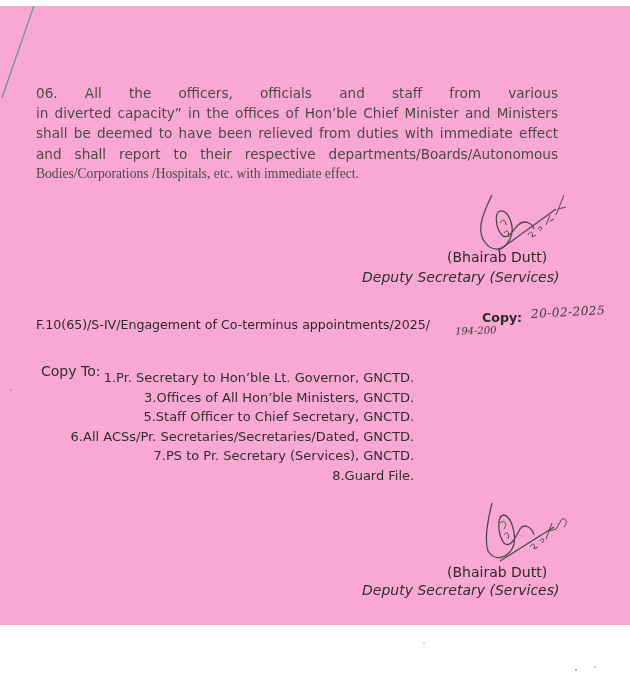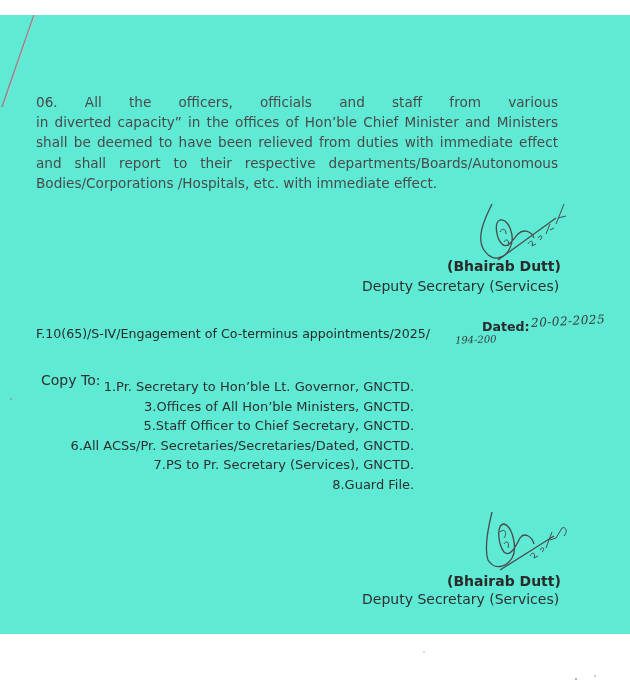--- a/index.html
+++ b/index.html
@@ -10,23 +10,23 @@
     body {
       width: 630px;
       height: 689px;
       position: relative;
       overflow: hidden;
       font-family: "DejaVu Sans", sans-serif;
       color: #3a3a3a;
     }
     .page {
       position: absolute;
-      left: 0; top: 15px;
+      left: 0; top: 6px;
       width: 630px; height: 619px;
-      background: #5eead4;
+      background: #f9a8d4;
     }
     .crease {
       position: absolute;
       left: 0; top: 0;
       width: 40px; height: 100px;
     }
     .para {
       position: absolute;
       left: 36px;
       top: 77px;
@@ -38,37 +38,39 @@
       text-align-last: left;
     }
     .para .line {
       display: block;
       text-align: justify;
       text-align-last: justify;
       white-space: nowrap;
     }
     .para .line.last {
       text-align-last: left;
+      font-family: Liberation Serif, serif;
     }
     .sig {
       position: absolute;
     }
     .sig svg { display: block; }
     .signer-name {
       position: absolute;
-      font-weight: bold;
+      font-weight: normal;
       font-size: 14px;
       color: #2a2a2a;
       white-space: nowrap;
     }
     .signer-title {
       position: absolute;
       font-size: 14px;
       color: #2f2f2f;
       white-space: nowrap;
+      font-style: italic;
     }
     .ref {
       position: absolute;
       left: 36px;
       top: 311px;
       font-size: 12.6px;
       font-weight: normal;
       color: #2a2a2a;
       white-space: nowrap;
     }
@@ -163,21 +165,21 @@
       <path d="M58 46 C60 42, 64 42, 62 48 L66 46" stroke="#4a4a4a" stroke-width="1" fill="none"></path>
       <path d="M68 40 C70 36, 74 38, 70 42" stroke="#4a4a4a" stroke-width="1" fill="none"></path>
       <path d="M76 36 L80 26 M80 32 L84 30" stroke="#4a4a4a" stroke-width="1" fill="none"></path>
       <path d="M86 26 L94 6 M88 20 L96 18" stroke="#4a4a4a" stroke-width="1" fill="none"></path>
     </svg>
   </div>
   <div class="signer-name" style="left:447px; top:243px;">(Bhairab Dutt)</div>
   <div class="signer-title" style="left:362px; top:263px;">Deputy Secretary (Services)</div>
 
   <div class="ref">F.10(65)/S-IV/Engagement of Co-terminus appointments/2025/</div>
-  <div class="dated-label">Dated:</div>
+  <div class="dated-label">Copy:</div>
   <div class="handwritten dated-value">20-02-2025</div>
   <div class="handwritten dispatch-no">194-200</div>
 
   <div class="copy-to">Copy To:</div>
   <ul class="copy-list">
     <li><span class="num">1.</span><span>Pr. Secretary to Hon’ble Lt. Governor, GNCTD.</span></li>
     <li><span class="num">3.</span><span>Offices of All Hon’ble Ministers, GNCTD.</span></li>
     <li><span class="num">5.</span><span>Staff Officer to Chief Secretary, GNCTD.</span></li>
     <li><span class="num">6.</span><span>All ACSs/Pr. Secretaries/Secretaries/Dated,  GNCTD.</span></li>
     <li><span class="num">7.</span><span>PS to Pr. Secretary (Services), GNCTD.</span></li>

